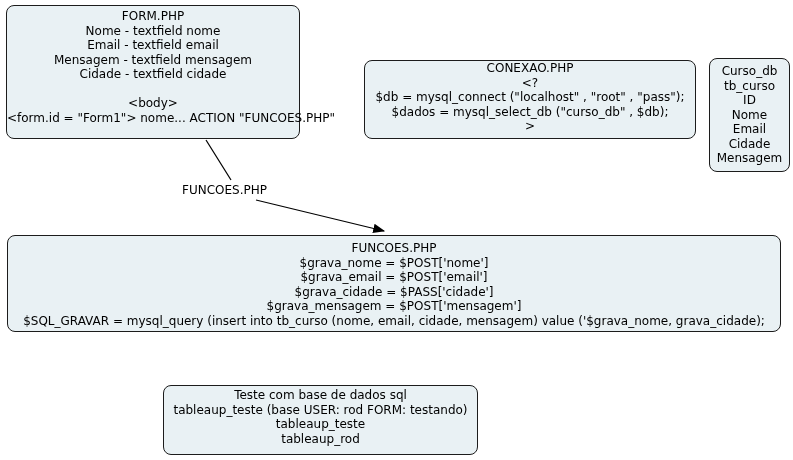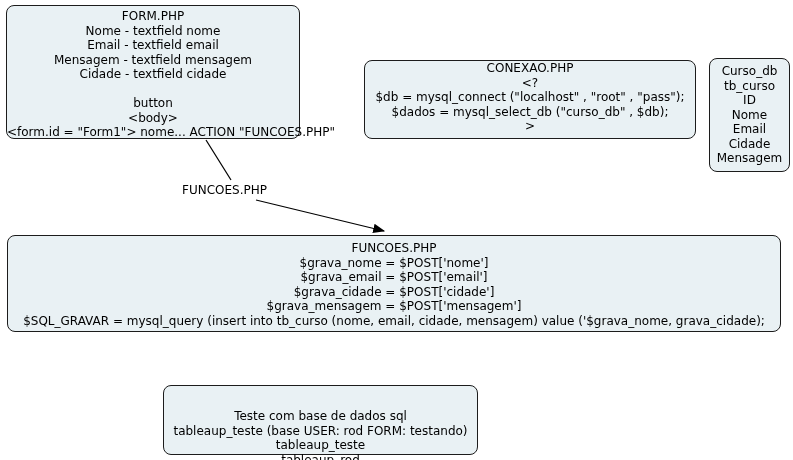--- a/index.html
+++ b/index.html
@@ -33,21 +33,21 @@
     line-height: 14.5px;
     text-align: center;
   }
   .box .line {
     white-space: nowrap;
   }
   #form-php-box    { left: 6px;   top: 5px;   width: 294px; height: 134px; padding-top: 3px; }
   #conexao-php-box { left: 364px; top: 60px;  width: 332px; height: 79px;  }
   #curso-db-box    { left: 709px; top: 58px;  width: 81px;  height: 114px; padding-top: 5px; }
   #funcoes-php-box { left: 7px;   top: 235px; width: 774px; height: 97px;  padding-top: 5px; }
-  #teste-box       { left: 163px; top: 385px; width: 315px; height: 70px;  padding-top: 23px; }
+  #teste-box       { left: 163px; top: 385px; width: 315px; height: 70px;  padding-top: 2px; }
   .float-label {
     position: absolute;
     left: 182px;
     top: 183px;
     font-size: 12px;
     line-height: 14px;
     white-space: nowrap;
   }
   .connector-layer {
     position: absolute;
@@ -79,21 +79,20 @@
     <line x1="256" y1="200" x2="384" y2="231" class="connector" marker-end="url(#arrowhead)"></line>
   </svg>
 
 <div class="box" id="form-php-box">
     <div class="line">FORM.PHP</div>
     <div class="line">Nome - textfield nome</div>
     <div class="line">Email - textfield email</div>
     <div class="line">Mensagem - textfield mensagem</div>
     <div class="line">Cidade - textfield cidade</div>
     <div class="line">&nbsp;</div>
-    <div class="line">button</div>
     <div class="line">&lt;body&gt;</div>
     <div class="line">&lt;form.id = "Form1"&gt; nome... ACTION "FUNCOES.PHP"</div>
   </div>
 
 <div class="box" id="conexao-php-box">
     <div class="line">CONEXAO.PHP</div>
     <div class="line">&lt;?</div>
     <div class="line">$db = mysql_connect ("localhost" , "root" , "pass");</div>
     <div class="line">$dados = mysql_select_db ("curso_db" , $db);</div>
     <div class="line">&gt;</div>
@@ -106,21 +105,21 @@
     <div class="line">Nome</div>
     <div class="line">Email</div>
     <div class="line">Cidade</div>
     <div class="line">Mensagem</div>
   </div>
 
 <div class="box" id="funcoes-php-box">
     <div class="line">FUNCOES.PHP</div>
     <div class="line">$grava_nome = $POST['nome']</div>
     <div class="line">$grava_email = $POST['email']</div>
-    <div class="line">$grava_cidade = $POST['cidade']</div>
+    <div class="line">$grava_cidade = $PASS['cidade']</div>
     <div class="line">$grava_mensagem = $POST['mensagem']</div>
     <div class="line">$SQL_GRAVAR = mysql_query (insert into tb_curso (nome, email, cidade, mensagem) value ('$grava_nome, grava_cidade);</div>
   </div>
 
 <div class="box" id="teste-box">
     <div class="line">Teste com base de dados sql</div>
     <div class="line">tableaup_teste (base USER: rod FORM: testando)</div>
     <div class="line">tableaup_teste</div>
     <div class="line">tableaup_rod</div>
   </div>

